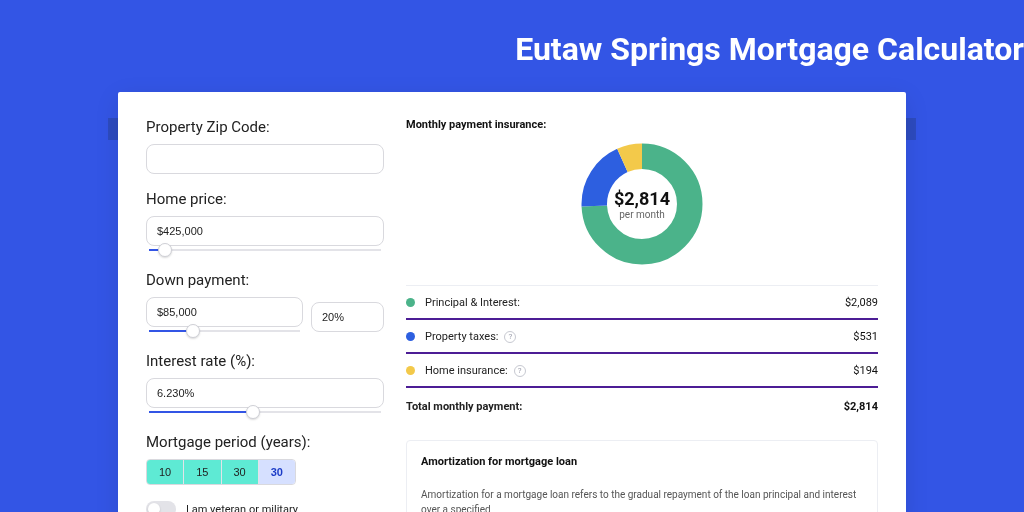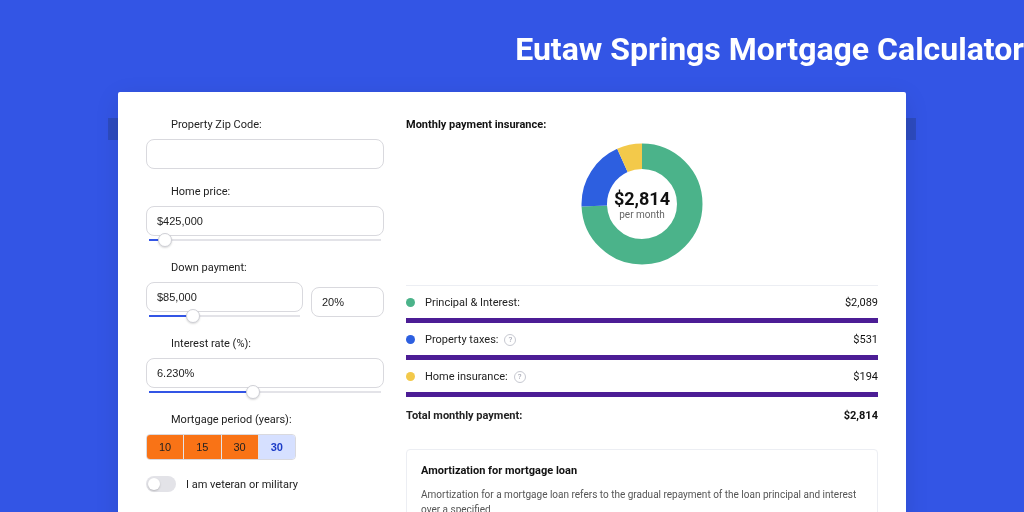--- a/index.html
+++ b/index.html
@@ -32,21 +32,21 @@
   position: absolute;
   background: #2d4bbf;
   height: 22px;
   top: 118px;
   left: 108px;
   right: 108px;
   z-index: -1;
 }
 
 .left-col { width: 238px; flex: 0 0 238px; }
-.field-label { font-size: 11px; color: #222; margin-bottom: 8px; margin-left: 25px; }
+.field-label { font-size: 15px; color: #222; margin-bottom: 8px; }
 .text-input {
   width: 100%;
   height: 30px;
   border: 1px solid #d9d9de;
   border-radius: 8px;
   padding: 0 10px;
   font-size: 11px;
   color: #222;
   background:#fff;
 }
@@ -61,21 +61,21 @@
 .slider-fill {
   position:absolute; left:3px; top:4px; height:2px; background:#3355e5;
 }
 .slider-thumb {
   position:absolute; top:50%; transform:translate(-50%,-50%);
   width:14px; height:14px; border-radius:50%;
   background:#fff; border:1px solid #cfd0d6; box-shadow:0 1px 2px rgba(0,0,0,0.15);
 }
 .period-row { display:flex; gap:0; border:1px solid #d9d9de; border-radius:4px; overflow:hidden; width:max-content; }
 .period-btn {
-  font-size:11px; padding:6px 12px; background:#f97316; border:none; cursor:pointer; color:#222;
+  font-size:11px; padding:6px 12px; background:#5eead4; border:none; cursor:pointer; color:#222;
 }
 .period-btn + .period-btn { border-left:1px solid #e3e3e8; }
 .period-btn.active { background:#d6e0ff; color:#1c3cc7; font-weight:600; }
 .toggle-row { display:flex; align-items:center; gap:10px; margin-top:14px; }
 .toggle {
   width:30px; height:16px; background:#e3e3e8; border-radius:16px; position:relative;
 }
 .toggle::after {
   content:""; position:absolute; left:2px; top:2px; width:12px; height:12px;
   background:#fff; border-radius:50%; box-shadow:0 1px 2px rgba(0,0,0,0.2);
@@ -84,35 +84,35 @@
 
 .right-col { flex:1; }
 .breakdown-title { font-size:11px; font-weight:700; color:#111; margin-bottom:10px; }
 .chart-wrap { display:flex; justify-content:center; margin:4px 0 18px; }
 .donut-box { position:relative; width:126px; height:126px; }
 .donut-center { position:absolute; inset:0; display:flex; flex-direction:column; align-items:center; justify-content:center; }
 .donut-amount { font-weight:700; font-size:18px; color:#111; }
 .donut-sub { font-size:10px; color:#666; }
 .legend { border-top:1px solid #eceef3; }
 .legend-row {
-  display:flex; align-items:center; padding:10px 0 9px; border-bottom:5px solid #4c1d95;
+  display:flex; align-items:center; padding:10px 0 9px; border-bottom:2px solid #4c1d95;
 }
 .legend-row.total { border-bottom:none; padding-top:12px; }
 .swatch { width:9px; height:9px; border-radius:50%; margin-right:10px; }
 .legend-label { font-size:11px; color:#222; }
 .legend-row.total .legend-label, .legend-row.total .legend-value { font-weight:700; }
 .legend-value { margin-left:auto; font-size:11px; color:#111; }
 .info {
   margin-left:6px; width:12px; height:12px; border-radius:50%;
   border:1px solid #c7c9d1; color:#9a9caa; font-size:8px; line-height:10px; text-align:center;
 }
 .amort-card {
   border:1px solid #eceef3; border-radius:4px; padding:14px 14px 8px; margin-top:18px;
 }
-.amort-title { font-size:11px; font-weight:700; color:#111; margin-bottom:10px; }
+.amort-title { font-size:11px; font-weight:700; color:#111; margin-bottom:19px; }
 .amort-text { font-size:10px; color:#555; line-height:1.5; }
 </style>
 </head>
 <body>
 
 <h1 class="page-title">Eutaw Springs Mortgage Calculator</h1>
 <div class="accent-bar"></div>
 
 <div class="card">
 

